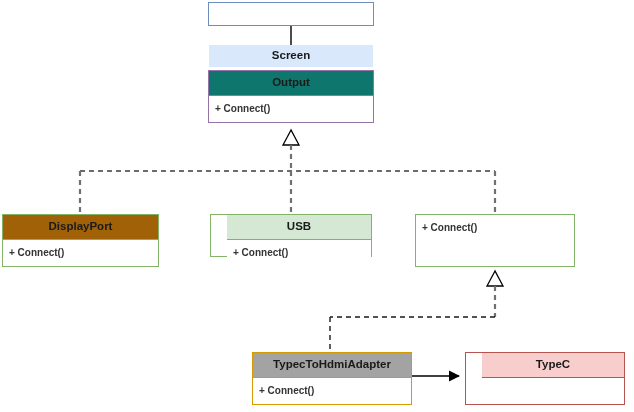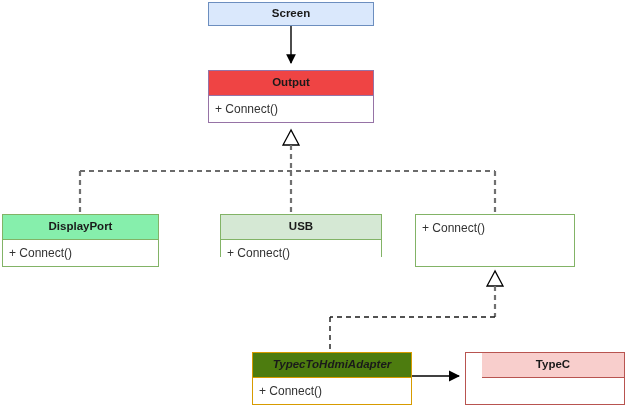--- a/index.html
+++ b/index.html
@@ -43,42 +43,42 @@
     color: #1a1a1a;
     line-height: 1;
     display: flex;
     align-items: center;
     justify-content: center;
   }
   .uml-compartment {
     box-sizing: border-box;
     width: 100%;
     background: #ffffff;
-    font-size: 12px;
-    font-weight: normal;
+    font-size: 10px;
+    font-weight: bold;
     color: #333333;
     display: flex;
     align-items: center;
     padding-left: 6px;
     line-height: 1;
   }
   .uml-title.has-body {
     border-bottom: 1px solid #666666;
   }
 
   
   #node-screen   { left: 208px; top: 2px;   width: 166px; height: 24px; }
   #node-screen .uml-title { height: 22px; }
 
   #node-output   { left: 208px; top: 70px;  width: 166px; height: 53px; }
   #node-output .uml-title { height: 25px; }
   #node-output .uml-compartment { height: 26px; }
 
   #node-displayport { left: 2px;   top: 214px; width: 157px; height: 53px; }
-  #node-usb         { left: 220px; top: 214px; width: 162px; height: 43px; }
+  #node-usb         { left: 210px; top: 214px; width: 162px; height: 43px; padding-left: 16px; }
   #node-hdmi        { left: 415px; top: 214px; width: 160px; height: 53px; }
   #node-displayport .uml-title,
   #node-usb .uml-title,
   #node-hdmi .uml-title { height: 25px; }
   #node-displayport .uml-compartment,
   #node-usb .uml-compartment,
   #node-hdmi .uml-compartment { height: 26px; }
 
   #node-adapter { left: 252px; top: 352px; width: 160px; height: 53px; }
   #node-typec   { left: 465px; top: 352px; width: 160px; height: 53px; }
@@ -123,44 +123,44 @@
       <line x1="495" y1="317" x2="330" y2="317" stroke="#1a1a1a" stroke-width="1.4" stroke-dasharray="5,4"></line>
       <line x1="330" y1="317" x2="330" y2="352" stroke="#1a1a1a" stroke-width="1.4" stroke-dasharray="5,4"></line>
     </g>
 
     <g>
       <line x1="412" y1="376" x2="459" y2="376" stroke="#000000" stroke-width="1.6" marker-end="url(#m-filled)"></line>
     </g>
   </svg>
 
   <div class="uml-class" id="node-screen" style="border-color:#6c8ebf;">
-    <div class="uml-title" style="background:#dae8fc;">Screen</div>
+    <div class="uml-title" style="background:#dae8fc;margin-top:42px;">Screen</div>
   </div>
 
   <div class="uml-class" id="node-output" style="border-color:#9673a6;">
-    <div class="uml-title has-body" style="background:#ef4444; border-bottom-color:#9673a6;">Output</div>
+    <div class="uml-title has-body" style="background:#0f766e; border-bottom-color:#9673a6;">Output</div>
     <div class="uml-compartment">+ Connect()</div>
   </div>
 
   <div class="uml-class" id="node-displayport" style="border-color:#82b366;">
-    <div class="uml-title has-body" style="background:#86efac; border-bottom-color:#82b366;">DisplayPort</div>
+    <div class="uml-title has-body" style="background:#a16207; border-bottom-color:#82b366;">DisplayPort</div>
     <div class="uml-compartment">+ Connect()</div>
   </div>
 
   <div class="uml-class" id="node-usb" style="border-color:#82b366;">
     <div class="uml-title has-body" style="background:#d5e8d4; border-bottom-color:#82b366;">USB</div>
     <div class="uml-compartment">+ Connect()</div>
   </div>
 
   <div class="uml-class" id="node-hdmi" style="border-color:#82b366;">
     <div class="uml-compartment">+ Connect()</div>
   </div>
 
   <div class="uml-class" id="node-adapter" style="border-color:#d79b00;">
-    <div class="uml-title has-body" style="background:#4d7c0f; border-bottom-color:#d79b00;font-style:italic;">TypecToHdmiAdapter</div>
+    <div class="uml-title has-body" style="background:#a3a3a3; border-bottom-color:#d79b00;">TypecToHdmiAdapter</div>
     <div class="uml-compartment">+ Connect()</div>
   </div>
 
   <div class="uml-class" id="node-typec" style="border-color:#b85450;padding-left:16px;">
     <div class="uml-title has-body" style="background:#f8cecc; border-bottom-color:#b85450;">TypeC</div>
   </div>
 
 </div>
 
 </body></html>

